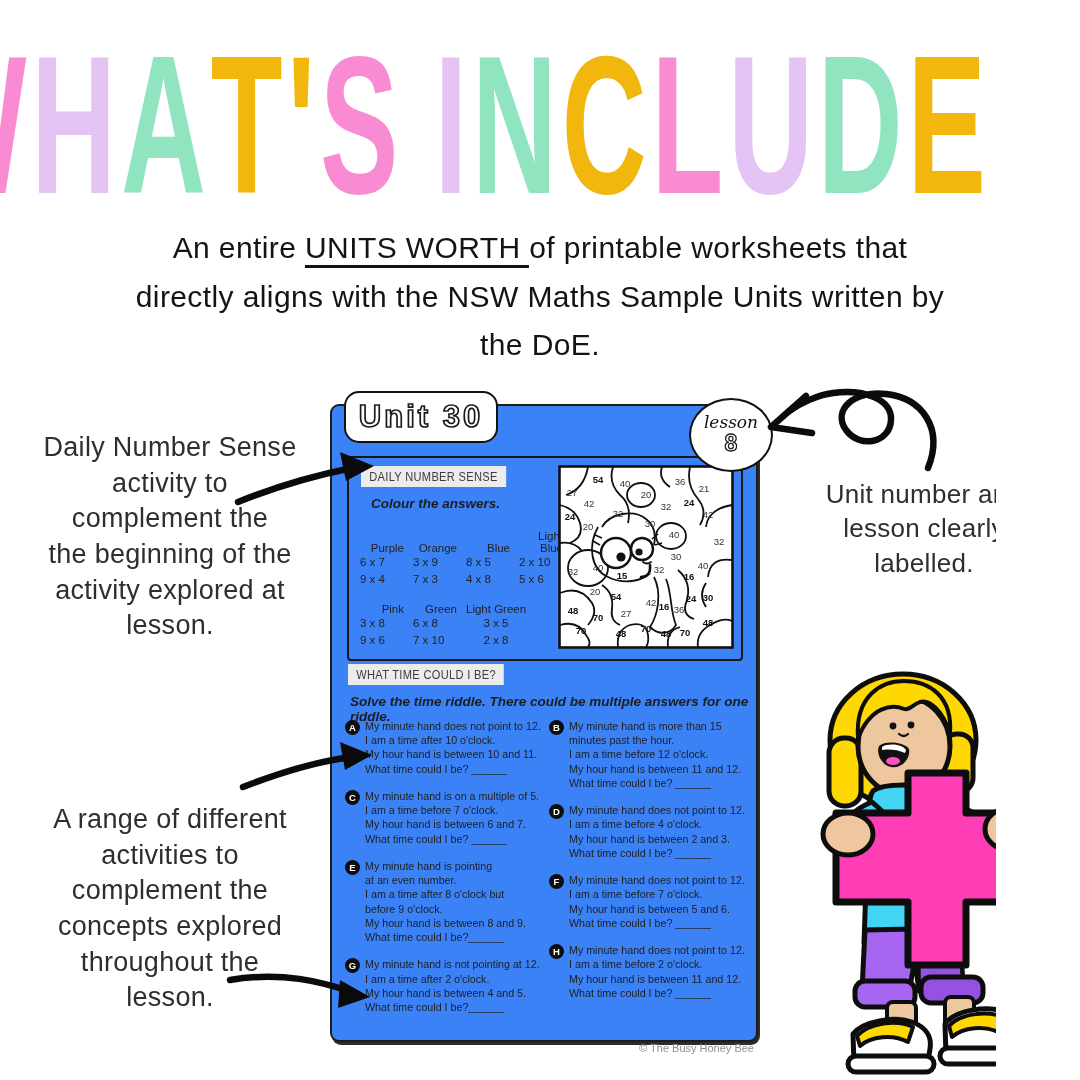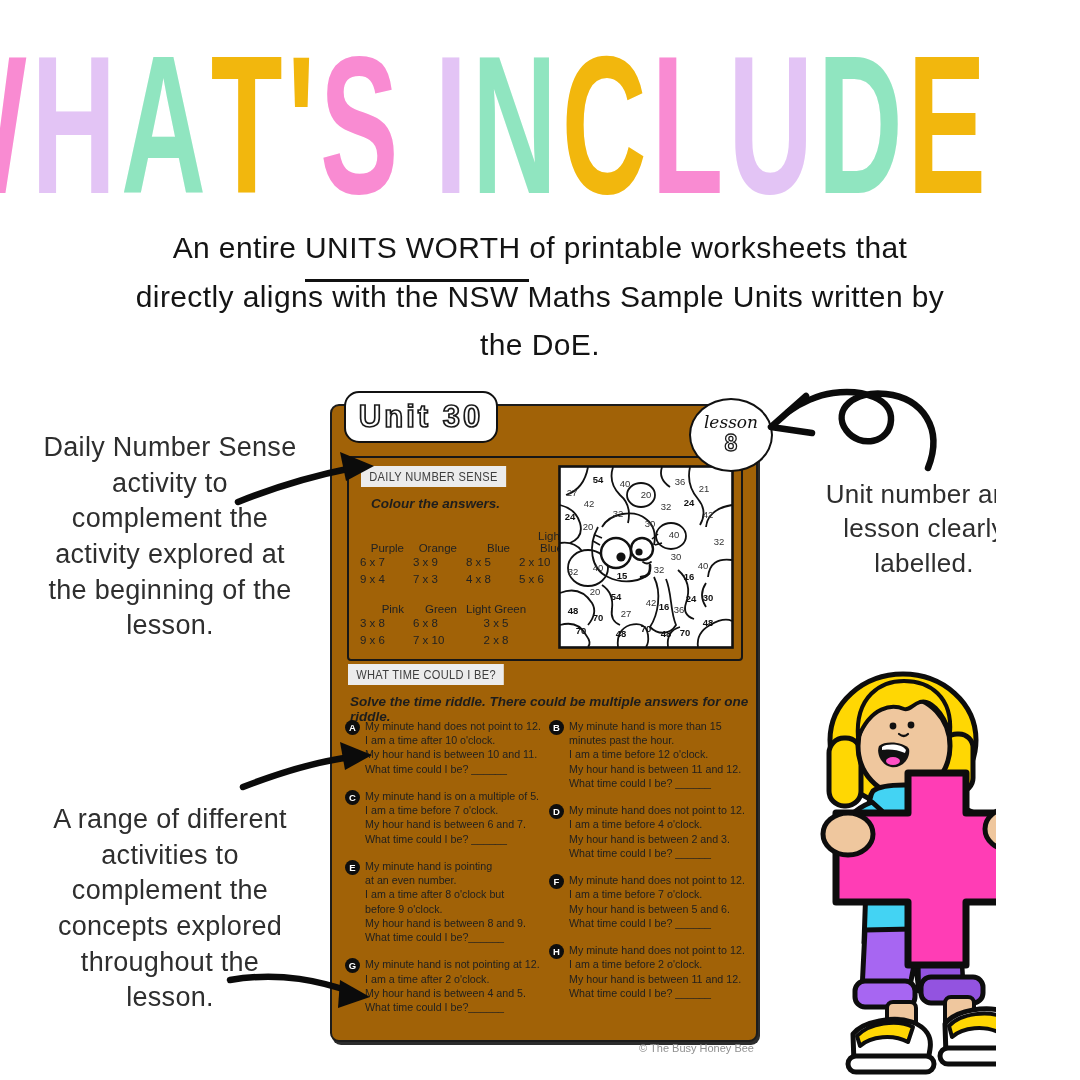--- a/index.html
+++ b/index.html
@@ -9,28 +9,28 @@
   .title-row{position:absolute;top:28px;left:50%;transform:translateX(-50%) scaleX(.60);
              transform-origin:center top;white-space:nowrap;font-weight:700;font-size:196px;
              line-height:1;letter-spacing:8px;}
   .tl{display:inline-block;}
   .tl.sp{width:52px;}
   .c-pink{color:var(--pink);} .c-lavender{color:var(--lavender);}
   .c-mint{color:var(--mint);} .c-gold{color:var(--gold);}
   
   .subtitle{position:absolute;top:224px;left:0;width:1080px;text-align:center;
             font-size:30px;line-height:1.62;color:#141414;letter-spacing:.4px;}
-  .subtitle .ul{border-bottom:3px solid #111;padding-bottom:15px;margin-top:26px;}
+  .subtitle .ul{border-bottom:3px solid #111;padding-bottom:1px;margin-top:26px;}
   
   .annot{position:absolute;text-align:center;font-size:27px;line-height:1.32;color:#2e2e2e;letter-spacing:.3px;}
   .annot-left1{top:430px;left:26px;width:288px;}
   .annot-left2{top:802px;left:26px;width:288px;}
   .annot-right{top:477px;left:794px;width:260px;font-size:26px;}
   
-  .panel{position:absolute;left:330px;top:404px;width:424px;height:634px;background:#a16207;
+  .panel{position:absolute;left:330px;top:404px;width:424px;height:634px;background:#3b82f6;
          border:2px solid #1c1c1c;border-radius:9px;box-shadow:2px 3px 0 #2c2c2c;z-index:2;}
   .unit-box{position:absolute;left:12px;top:-15px;width:150px;height:48px;background:#fff;
             border:2.5px solid #111;border-radius:15px;display:flex;align-items:center;justify-content:center;}
   .unit-box span{font-size:31px;font-weight:700;letter-spacing:3px;color:#fff;
                  -webkit-text-stroke:1.7px #1a1a1a;}
   .lesson-badge{position:absolute;right:-17px;top:-8px;width:80px;height:70px;background:#fff;
                 border:2px solid #111;border-radius:50%;display:flex;flex-direction:column;
                 align-items:center;justify-content:center;z-index:3;}
   .lesson-word{font-family:"DejaVu Serif",serif;font-style:italic;font-size:17px;line-height:1;}
   .lesson-num{font-size:23px;font-weight:700;color:#fff;-webkit-text-stroke:1.3px #1a1a1a;line-height:1.05;}
@@ -79,22 +79,22 @@
   <div class="subtitle">
     <div><span>An entire </span><span class="ul">UNITS WORTH </span><span>of printable worksheets that</span></div>
     <div>directly aligns with the NSW Maths Sample Units written by</div>
     <div>the DoE.</div>
   </div>
 
   <div class="annot annot-left1">
       <div class="ln">Daily Number Sense</div>
       <div class="ln">activity to</div>
       <div class="ln">complement the</div>
+      <div class="ln">the beginning of the</div>
       <div class="ln">activity explored at</div>
-      <div class="ln">the beginning of the</div>
       <div class="ln">lesson.</div>
     </div>
   <div class="annot annot-left2">
       <div class="ln">A range of different</div>
       <div class="ln">activities to</div>
       <div class="ln">complement the</div>
       <div class="ln">concepts explored</div>
       <div class="ln">throughout the</div>
       <div class="ln">lesson.</div>
     </div>

